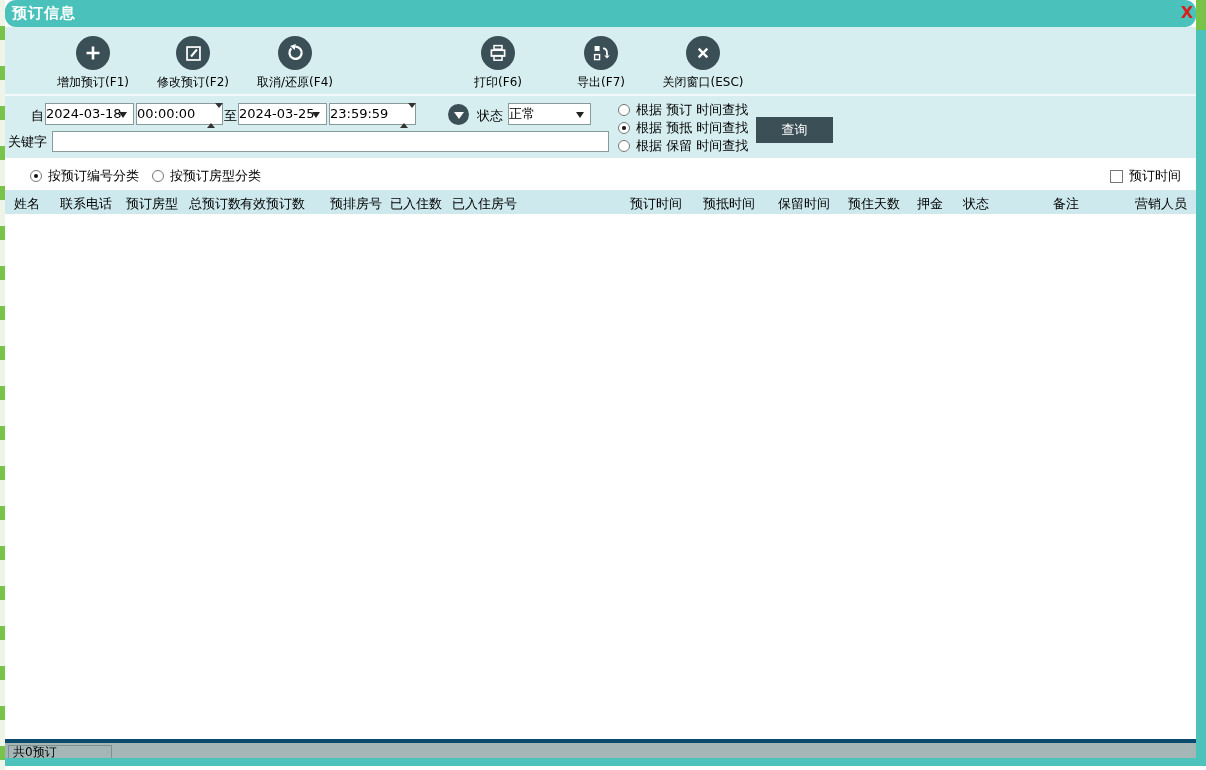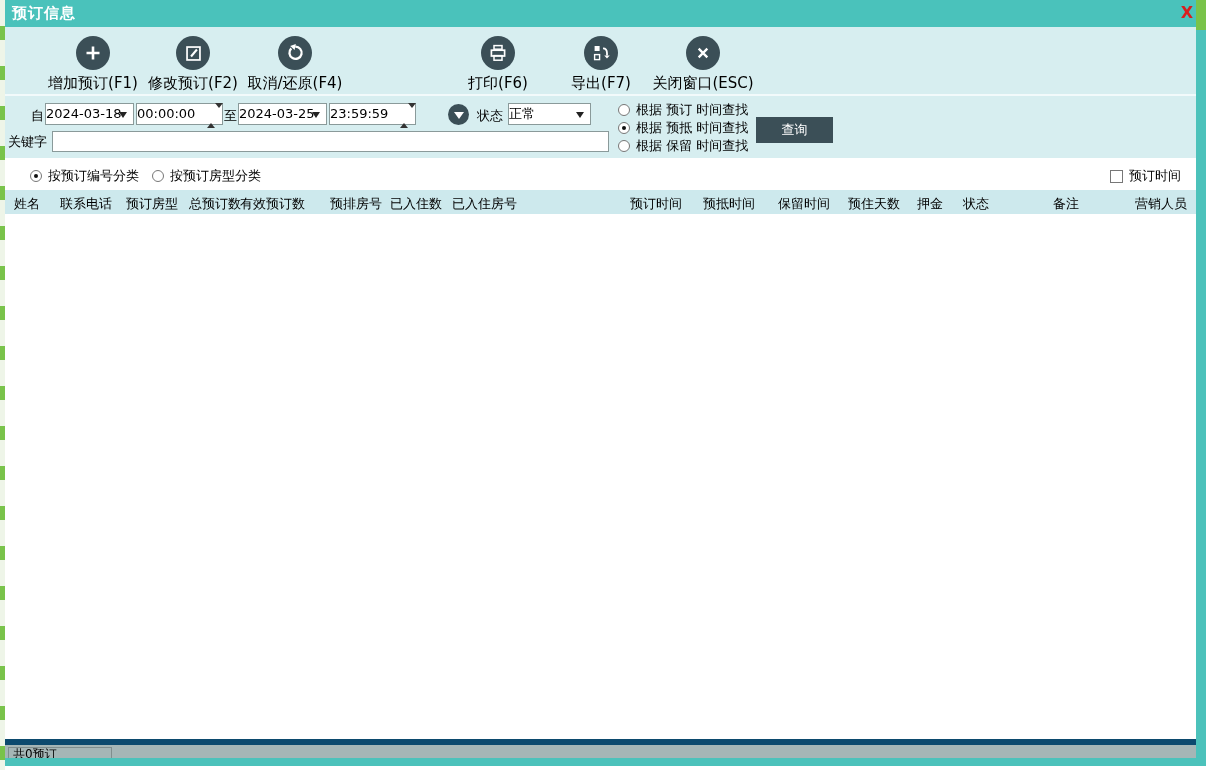--- a/index.html
+++ b/index.html
@@ -9,32 +9,32 @@
 
   
   #bg-left  { left:0; top:0; width:5px; height:770px;
               background:repeating-linear-gradient(180deg,#eef5e8 0 26px,#79c34a 26px 40px); }
   #bg-right { left:1196px; top:0; width:10px; height:766px;
               background:linear-gradient(180deg,#79c34a 0 30px,#4cc2bb 30px 100%); }
 
   
   #win { left:5px; top:0; width:1191px; height:766px; background:#ffffff; }
 
-  #titlebar { left:0; top:0; width:1191px; height:27px; background:#4ac2bb; }
+  #titlebar { left:0; top:0; width:1191px; height:27px; background:#4ac2bb;border-radius:11px; }
   #title    { left:7px; top:4px; font-size:15px; font-weight:bold; color:#ffffff; letter-spacing:1px; }
   #close-x  { left:1172px; top:3px; width:20px; height:20px; color:#d91e1e; font-weight:bold;
               font-size:16px; text-align:center; cursor:pointer; line-height:20px; }
 
   
   #toolbar { left:0; top:27px; width:1191px; height:69px; background:#d7eef0;
              border-bottom:2px solid #f2fafb; }
   .tbtn { position:absolute; top:9px; width:110px; text-align:center; cursor:pointer; }
   .tbtn .circ { width:34px; height:34px; margin:0 auto; border-radius:50%;
                 background:#3b4f57; display:flex; align-items:center; justify-content:center; }
-  .tbtn .lbl  { margin-top:4px; font-size:15px; color:#000; white-space:nowrap; }
+  .tbtn .lbl  { margin-top:4px; font-size:12px; color:#000; white-space:nowrap; }
 
   
   #filters { left:0; top:96px; width:1191px; height:62px; background:#d7eef0; }
   .flabel { position:absolute; font-size:13px; }
   .box { position:absolute; height:22px; background:#ffffff; border:1px solid #8a9a9a;
          font-size:13px; line-height:20px; padding-left:0; }
   .combo .arrow { position:absolute; right:6px; top:8px; width:0; height:0;
                   border-left:4px solid transparent; border-right:4px solid transparent;
                   border-top:6px solid #222; }
   .spin { position:absolute; right:3px; top:2px; width:12px; height:16px; }
@@ -67,21 +67,21 @@
   #group-row { left:0; top:158px; width:1191px; height:32px; background:#ffffff; }
   .chk { width:13px; height:13px; border:1px solid #777; background:#fff; display:inline-block; flex:none; }
 
   
   #thead { left:0; top:190px; width:1191px; height:24px; background:#cde9ed; }
   #thead span { position:absolute; top:5px; font-size:13px; white-space:nowrap; }
   #tbody { left:0; top:214px; width:1191px; height:525px; background:#ffffff; }
 
   
   #statusbar { left:0; top:739px; width:1191px; height:19px; background:#a5b6b6;
-               border-top:6px solid #0c4a6e; }
+               border-top:4px solid #0c4a6e; }
   #status-box { position:absolute; left:3px; top:2px; width:104px; height:15px;
                 border:1px solid #7f8e8e; font-size:12px; line-height:13px; padding-left:4px; }
   #bottom-strip { left:0; top:758px; width:1191px; height:8px; background:#4cc2bb; }
 </style>
 </head>
 <body>
 
 <div class="abs" id="bg-left"></div>
 <div class="abs" id="bg-right"></div>
 

